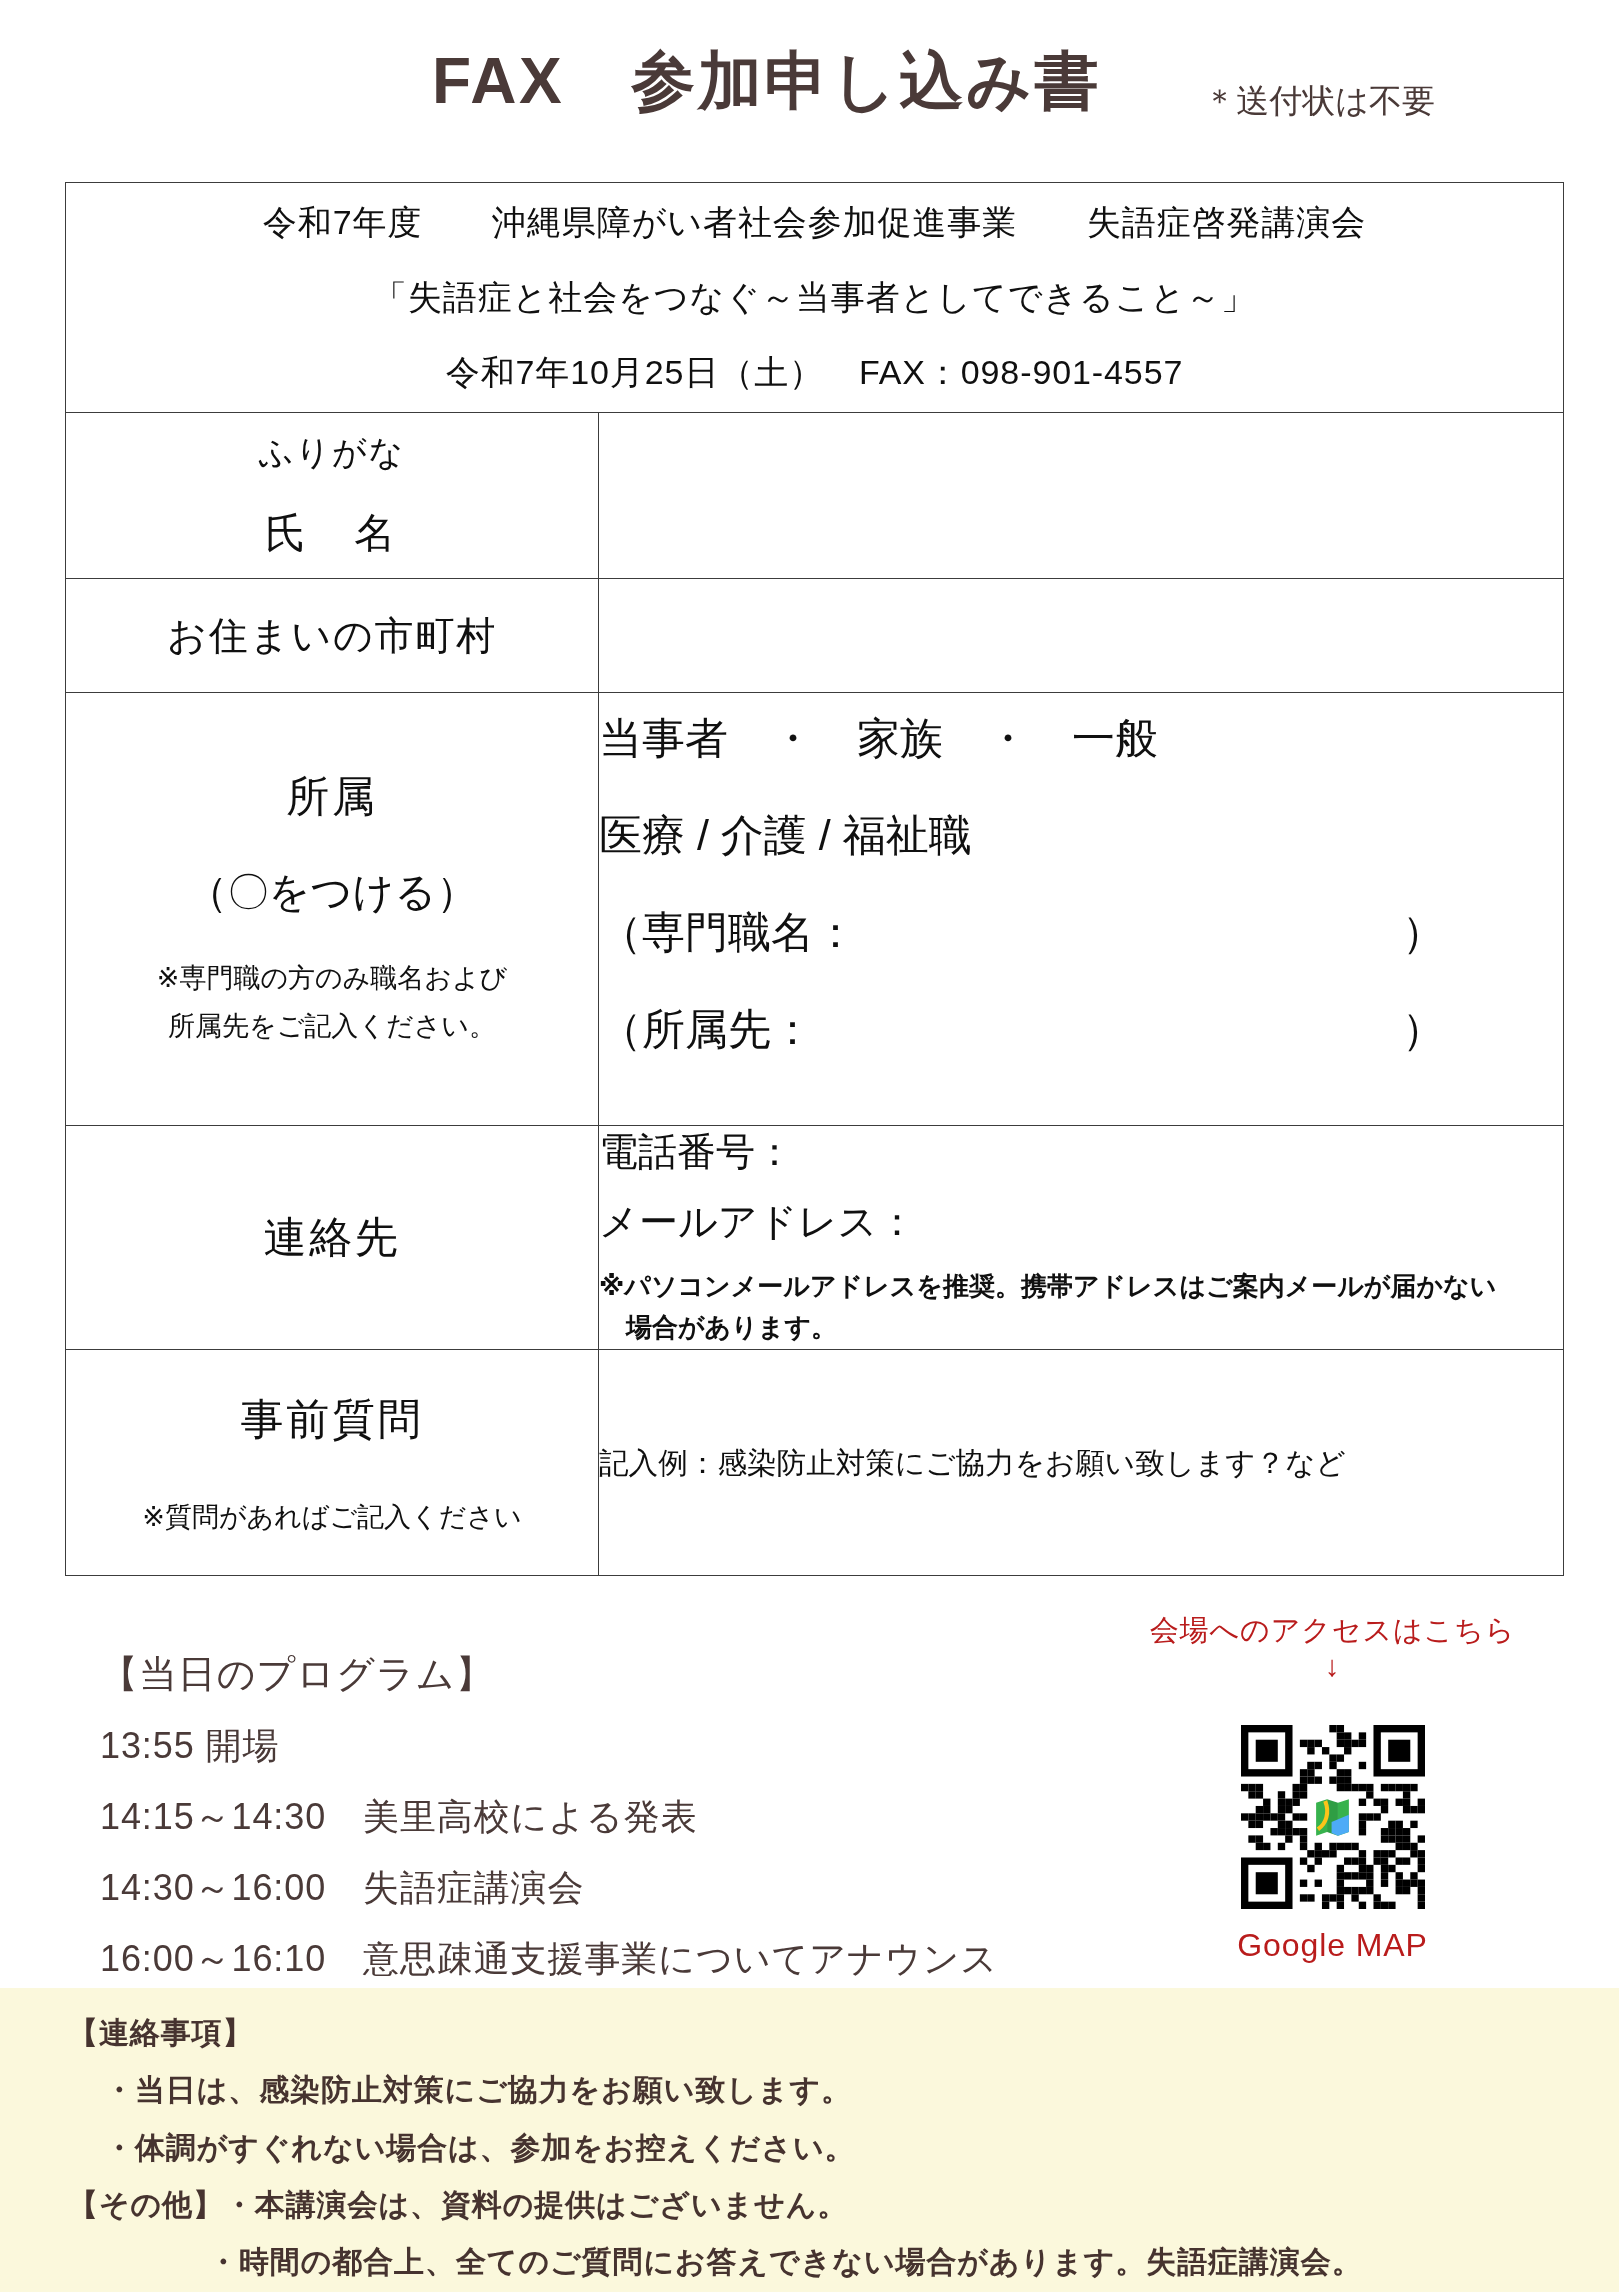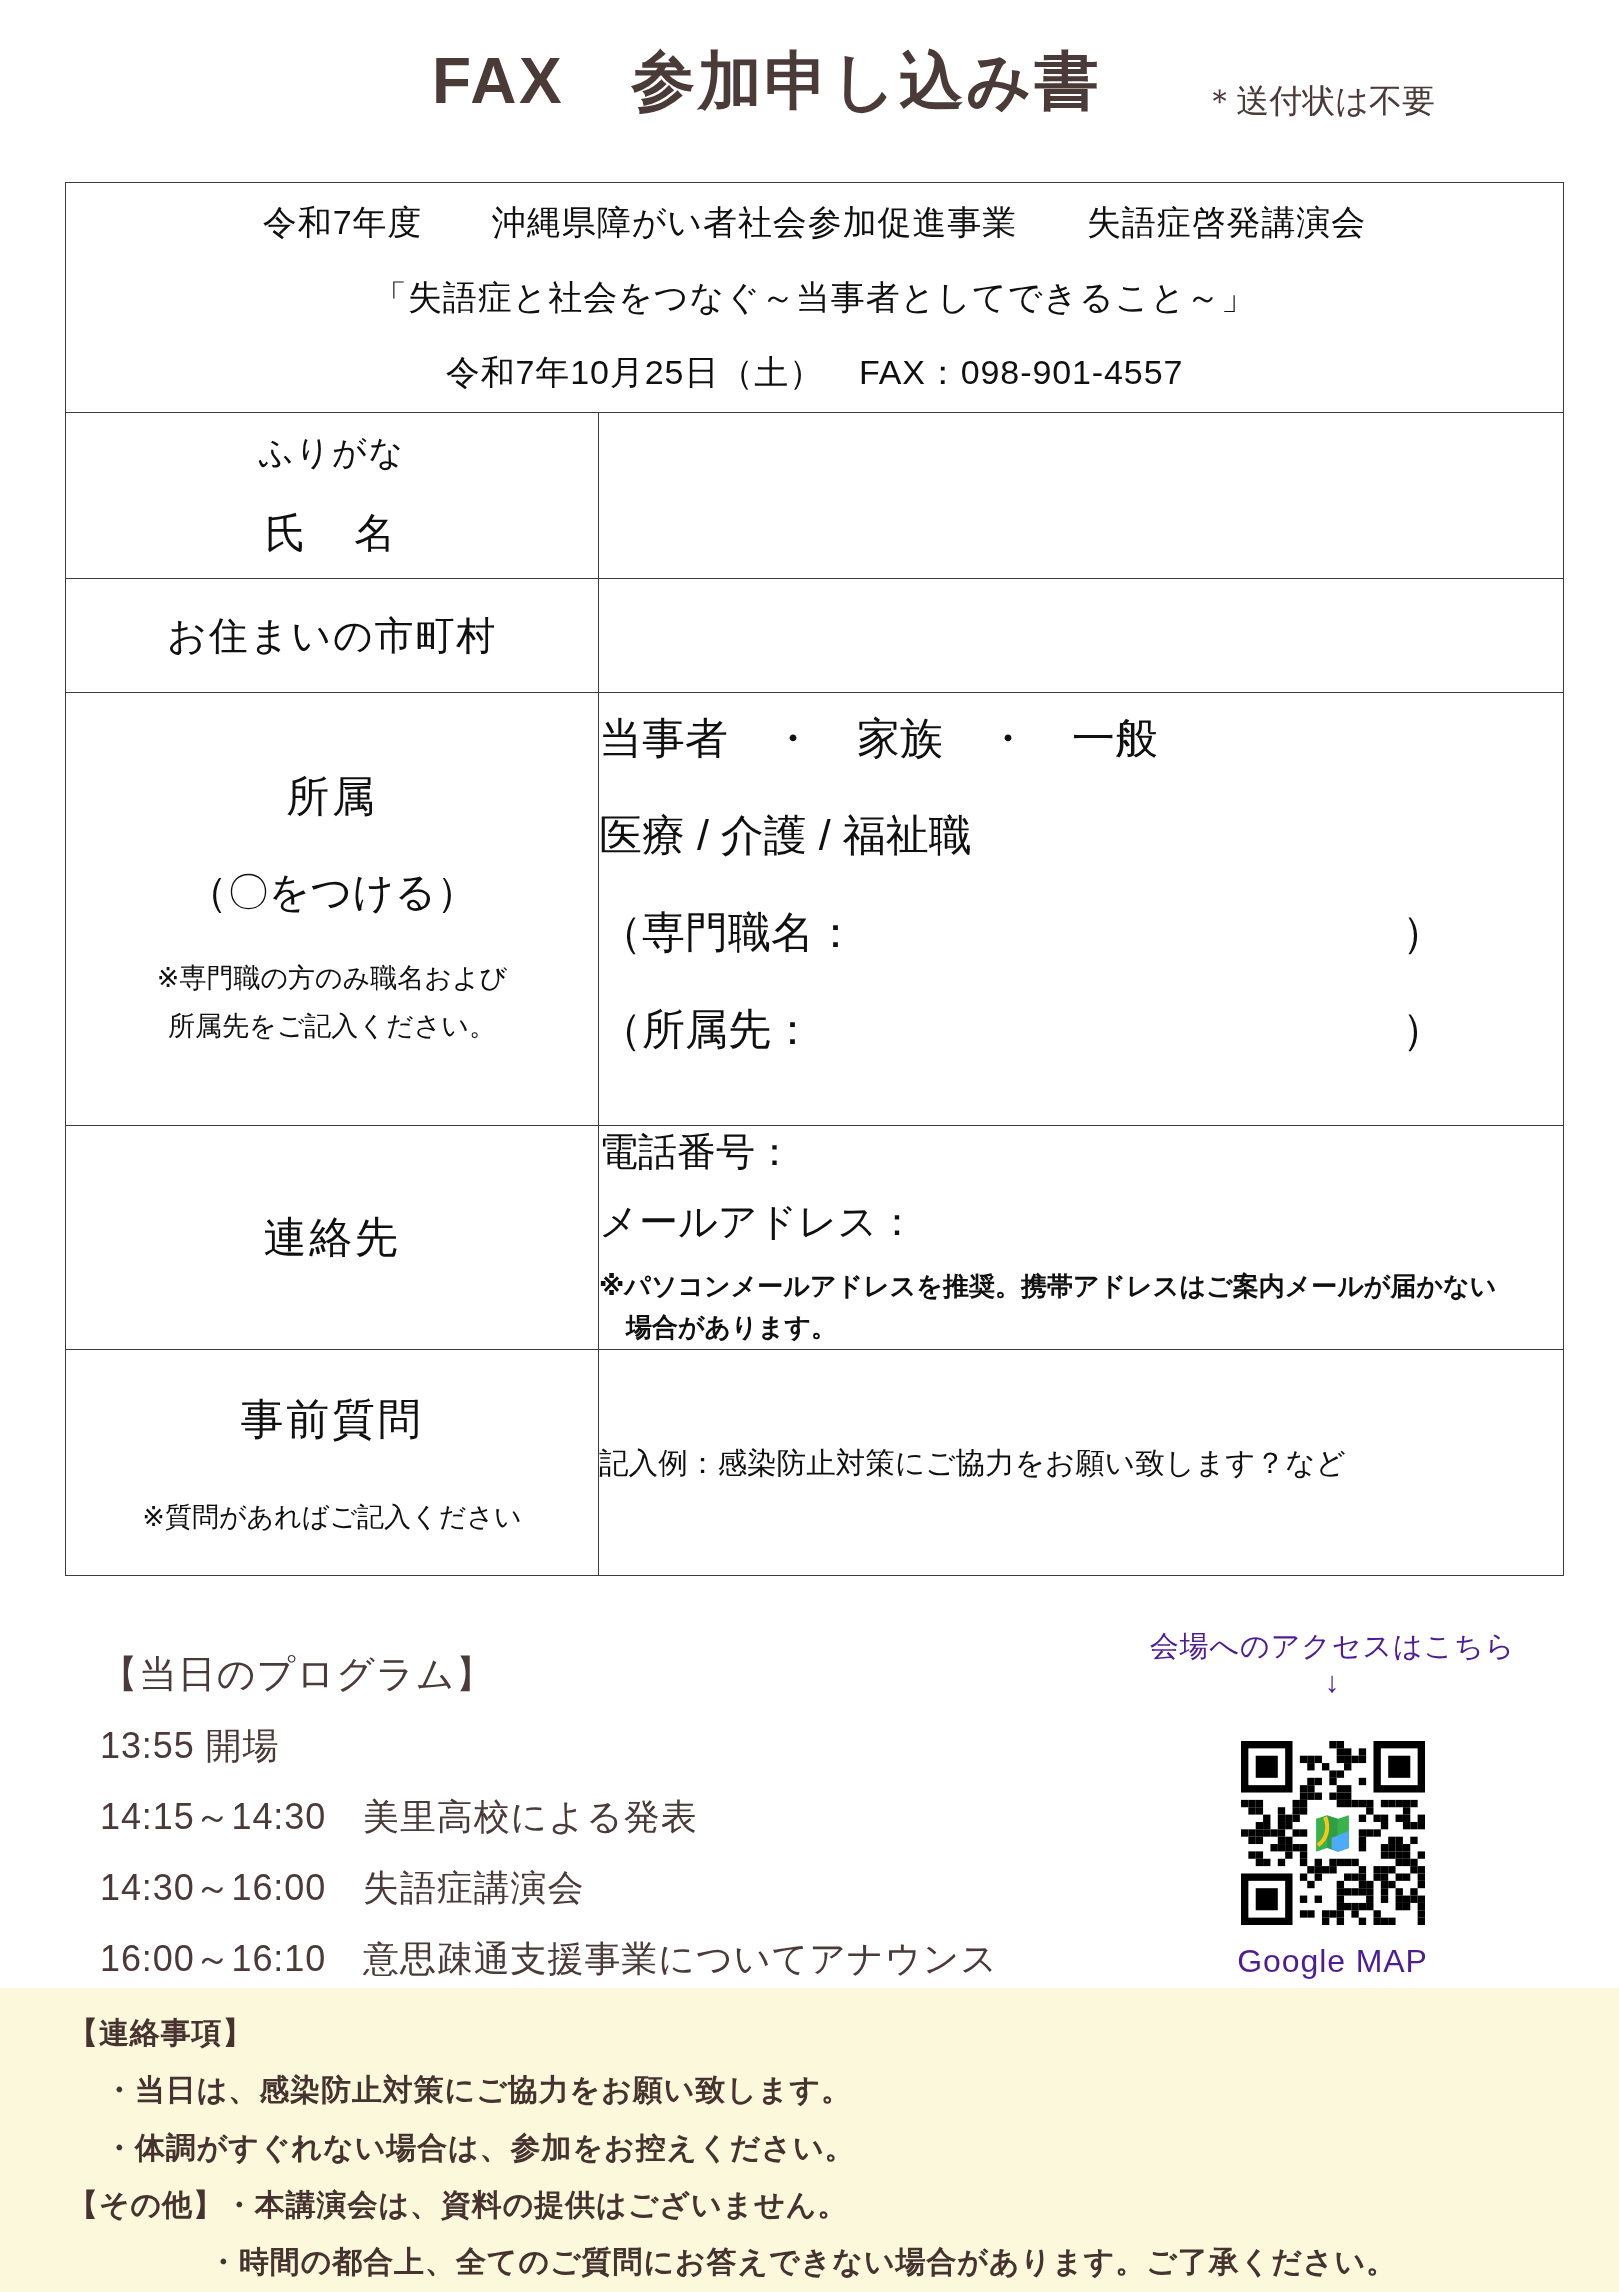--- a/index.html
+++ b/index.html
@@ -50,21 +50,21 @@
   .cv-mail{font-size:39px;line-height:50px;margin-top:19.7px;}
   .cv-note{font-weight:bold;font-size:26px;line-height:41px;margin-top:19.7px;
            padding-left:27px;text-indent:-27px;max-width:931px;}
   td.q-value{vertical-align:top;padding:7.2px 0 0 10.7px;}
   .q-example{font-size:29.6px;line-height:36px;}
   
   .mid{position:relative;height:415px;}
   .program{position:absolute;left:100px;top:79px;color:#4a3a38;}
   .prog-heading{font-size:38px;line-height:39px;font-weight:500;letter-spacing:0.9px;}
   .prog-item{font-size:36px;line-height:39px;margin-top:32px;letter-spacing:0.9px;}
-  .access{position:absolute;left:1148px;top:52px;width:369px;text-align:center;color:#4c1d95;}
+  .access{position:absolute;left:1148px;top:36px;width:369px;text-align:center;color:#b91c1c;}
   .access-label{font-size:29px;line-height:36px;letter-spacing:0.9px;}
   .qr{position:relative;width:184px;height:184px;margin:41px auto 0 auto;}
   .qr svg.modules{width:184px;height:184px;display:block;}
   .qr .map-icon{position:absolute;left:66px;top:66px;width:51px;height:51px;}
   .qr-caption{font-size:32px;margin-top:18px;letter-spacing:0.9px;}
   
   .footer{
     position:absolute;left:0;top:1988px;width:1619px;height:304px;
     background:#fbf8dc;box-sizing:border-box;padding:23px 0 0 68px;
     color:#46332f;font-weight:bold;font-size:30px;
@@ -386,17 +386,17 @@
       </div>
       <div class="qr-caption">Google MAP</div>
     </div>
   </div>
 
   <div class="footer">
     <div class="f-line">【連絡事項】</div>
     <div class="f-line f-b">・当日は、感染防止対策にご協力をお願い致します。</div>
     <div class="f-line f-b">・体調がすぐれない場合は、参加をお控えください。</div>
     <div class="f-line">【その他】・本講演会は、資料の提供はございません。</div>
-    <div class="f-line f-b2">・時間の都合上、全てのご質問にお答えできない場合があります。ご了承ください。</div>
+    <div class="f-line f-b2">・時間の都合上、全てのご質問にお答えできない場合があります。失語症講演会。</div>
   </div>
 
 </div>
 
 
 </body></html>

